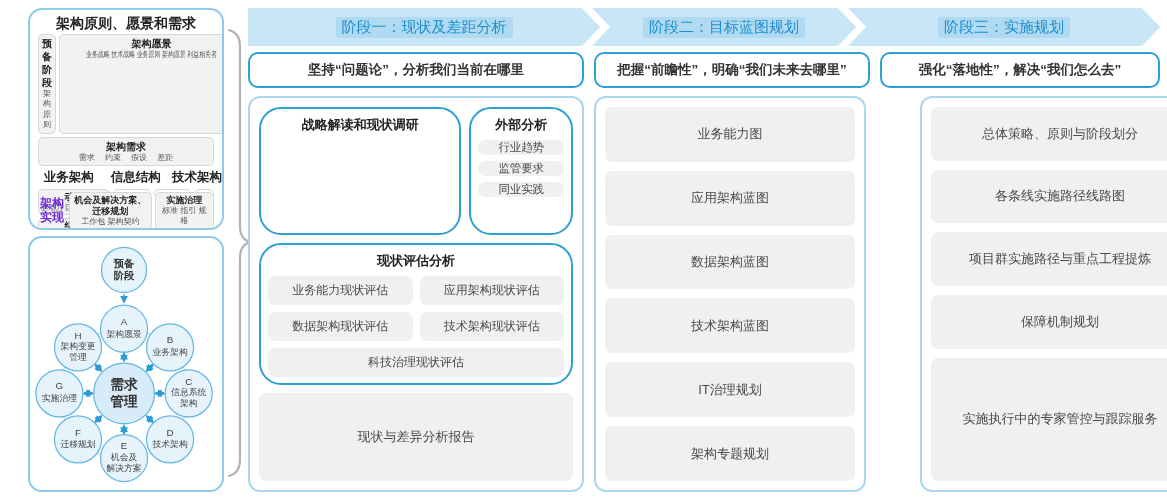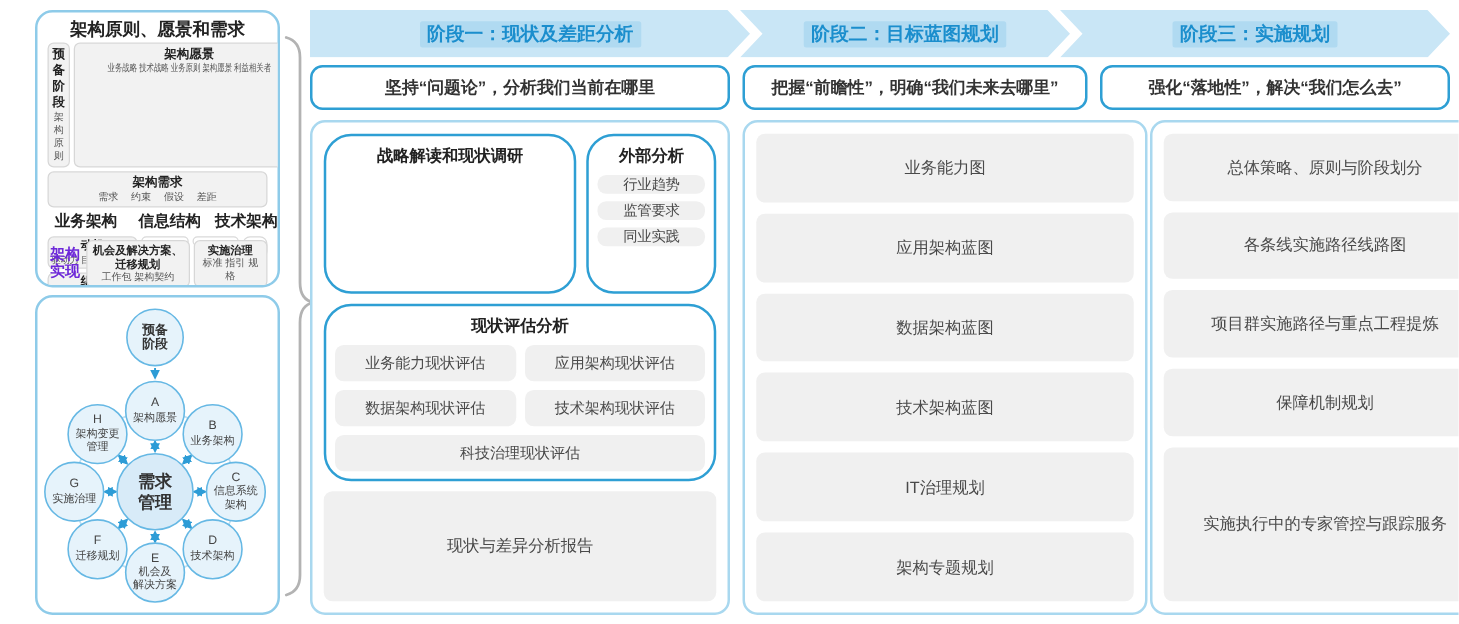--- a/index.html
+++ b/index.html
@@ -56,36 +56,36 @@
   .nlabel{font-size:9px;text-anchor:middle;}
   .ctext{font-size:14px;font-weight:bold;text-anchor:middle;fill:#333;}
   .ptext{font-size:10.5px;font-weight:bold;text-anchor:middle;fill:#333;}
 
   
   .brace{position:absolute;left:224px;top:28px;width:28px;height:450px;}
   .brace path{fill:none;stroke:var(--brace,#b3b3b3);stroke-width:2.2;stroke-linecap:round;}
 
   
   .band{position:absolute;top:8px;height:38px;background:var(--band,#c9e6f6);display:flex;align-items:center;justify-content:center;
-        font-size:15px;font-weight:bold;color:var(--bandtext,#1b8ecd);}
+        font-size:15px;font-weight:normal;color:var(--bandtext,#1b8ecd);}
   .band .hl{background:var(--bandhl,#b0daf1);padding:1px 6px;border-radius:2px;white-space:nowrap;}
   .band1{left:248px;width:352px;clip-path:polygon(0 0,calc(100% - 18px) 0,100% 50%,calc(100% - 18px) 100%,0 100%);}
   .band2{left:592px;width:264px;clip-path:polygon(0 0,calc(100% - 18px) 0,100% 50%,calc(100% - 18px) 100%,0 100%,18px 50%);}
   .band3{left:848px;width:312px;clip-path:polygon(0 0,calc(100% - 18px) 0,100% 50%,calc(100% - 18px) 100%,0 100%,18px 50%);}
 
   .subbox{position:absolute;top:52px;height:36px;background:#fff;border:2px solid var(--gborder,#2e9fd4);border-radius:10px;
           display:flex;align-items:center;justify-content:center;font-size:13.5px;font-weight:bold;color:#333;white-space:nowrap;}
   .sub1{left:248px;width:336px;}
   .sub2{left:594px;width:276px;}
   .sub3{left:880px;width:280px;}
 
   .pcol{position:absolute;top:96px;height:396px;background:#fff;border:2px solid var(--colborder,#a9d8ef);border-radius:12px;
         padding:9px;display:flex;flex-direction:column;}
   .pcol1{left:248px;width:336px;}
-  .pcol2{left:594px;width:324px;gap:9px;}
+  .pcol2{left:594px;width:272px;gap:9px;}
   .pcol3{left:920px;width:280px;gap:9px;}
 
   .chip{background:var(--chip,#f0f0f0);border-radius:7px;color:#4a4a4a;display:flex;align-items:center;justify-content:center;text-align:center;}
   .p1-top{display:flex;gap:8px;height:128px;}
   .group{border:2px solid var(--gborder,#2e9fd4);border-radius:22px;padding:6px 7px;background:#fff;display:flex;flex-direction:column;}
   .g-title{font-size:13px;font-weight:bold;text-align:center;color:#222;margin:1px 0 6px;white-space:nowrap;}
   .research{flex:2.15;}
   .research-grid{display:grid;grid-template-columns:1fr 1.18fr;gap:6px;flex:1;}
   .research-grid .chip,.external-list .chip{font-size:11.5px;letter-spacing:-0.2px;}
   .external{flex:1;}

